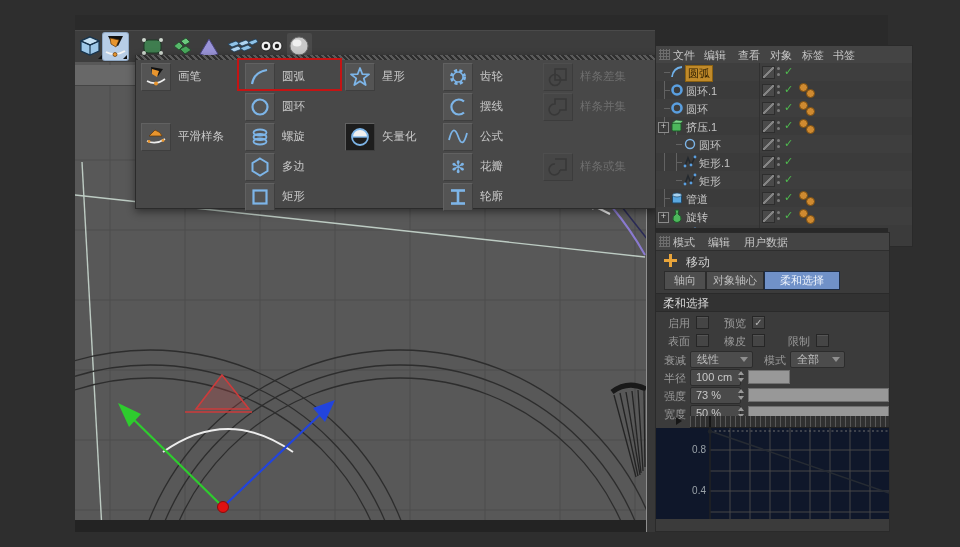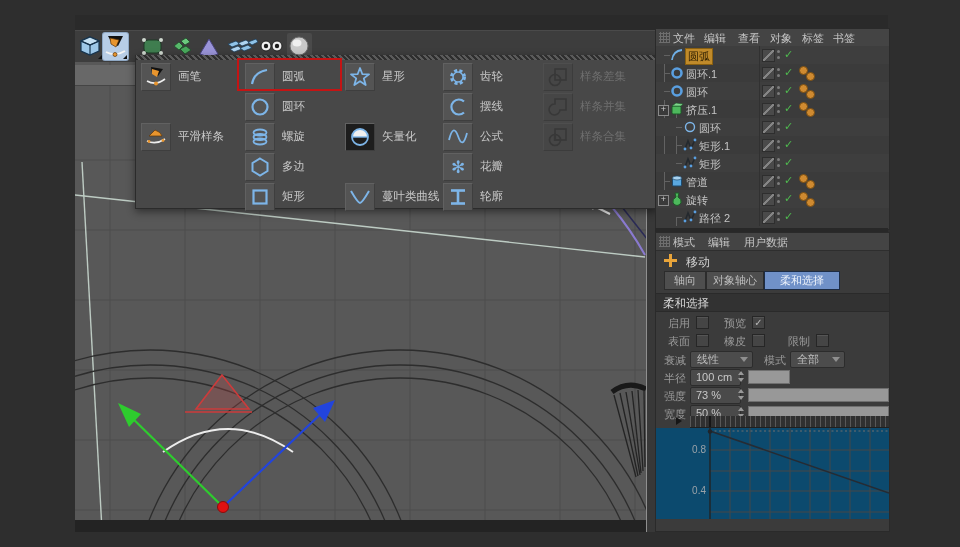--- a/index.html
+++ b/index.html
@@ -28,21 +28,21 @@
   .mtile{position:absolute;left:5px;top:2px;width:28px;height:26px;background:#545454;
     border-top:1px solid #616161;border-left:1px solid #616161;border-right:1px solid #3e3e3e;border-bottom:1px solid #3e3e3e;
     display:flex;align-items:center;justify-content:center;}
   .mtile.dis{background:#464646;border-color:#4e4e4e #3c3c3c #3c3c3c #4e4e4e;}
   .mlabel{position:absolute;left:42px;top:8px;font-size:11.5px;color:#c9c9c9;white-space:nowrap;}
   .mlabel.dis{color:#6e6e6e;}
   #red-box{left:101px;top:2px;width:101px;height:29px;border:2px solid #c41414;z-index:5;}
   .flowerglyph{font-size:17px;color:#7db5e8;line-height:1;}
   
   .panel{background:#3b3b3b;border:1px solid #2a2a2a;}
-  #objpanel{left:580px;top:13px;width:233px;height:200px;}
+  #objpanel{left:580px;top:30px;width:233px;height:200px;padding-left:23px;}
   #attrpanel{left:580px;top:217px;width:233px;height:298px;}
   .pmenu{position:absolute;left:0;top:0;width:100%;height:17px;background:#444;border-bottom:1px solid #2e2e2e;}
   .pmenu span{font-size:11px;color:#c6c6c6;}
   .grip{position:absolute;left:3px;top:3px;width:11px;height:11px;
     background:radial-gradient(#6e6e6e 1px,transparent 1.2px);background-size:3px 3px;}
   .orow{position:absolute;left:0;width:100%;height:18px;font-size:11px;color:#c4c4c4;}
   .orow:nth-child(odd){background:#3e3e3e;}
   .oicon{position:absolute;top:2px;width:14px;height:14px;}
   .olabel{position:absolute;top:3px;white-space:nowrap;}
   .olabel.sel{background:#c08a2a;color:#2a1c00;padding:0 2px;border:1px solid #8a6010;top:2px;}
@@ -82,21 +82,21 @@
   .stepper:before,.stepper:after{content:"";position:absolute;left:1px;width:0;height:0;
     border-left:3.5px solid transparent;border-right:3.5px solid transparent;}
   .stepper:before{top:2px;border-bottom:4px solid #999;}
   .stepper:after{bottom:2px;border-top:4px solid #999;}
   .sliderbar{position:absolute;height:12px;background:#989898;border:1px solid #6f6f6f;}
   #ruler{position:absolute;left:34px;top:183px;width:199px;height:11px;background:#303030;border-bottom:1px solid #202020;
     background-image:repeating-linear-gradient(90deg,#585858 0 1px,transparent 1px 5px);}
   #ruler-marker{position:absolute;left:19px;top:0;width:2px;height:11px;background:#161616;}
   #graph-expander{position:absolute;left:20px;top:184px;width:0;height:0;
     border-top:4px solid transparent;border-bottom:4px solid transparent;border-left:6px solid #161616;}
-  #graph{position:absolute;left:0;top:195px;width:233px;height:91px;background:#0c4a6e;}
+  #graph{position:absolute;left:0;top:195px;width:233px;height:91px;background:#0f172a;}
   .gtick{position:absolute;width:16px;font-size:10px;color:#9aa2a8;text-align:right;}
 </style>
 </head>
 <body>
 
 <div id="stage">
  <div id="window" class="abs">
 
   <div id="toolbar" class="abs">
     <div class="tbicon abs" style="left:3px">
@@ -328,28 +328,20 @@
       <div class="mitem" style="top:60px">
         <span class="mtile" style="background:#1d1d1d">
           <svg width="22" height="22" viewBox="0 0 22 22">
                 <path d="M3 11 A8 8 0 0 1 19 11 Z" fill="#f0f0f0"></path>
           <circle cx="11" cy="11" r="8" fill="none" stroke="#7db5e8" stroke-width="1.8"></circle>
           <line x1="3" y1="11" x2="19" y2="11" stroke="#7db5e8" stroke-width="1.4"></line>
               </svg>
             </span>
         <span class="mlabel">矢量化</span>
       </div>
-      <div class="mitem" style="top:120px">
-        <span class="mtile">
-          <svg width="22" height="22" viewBox="0 0 22 22">
-                <path d="M2 5 Q9 17 11 17 Q13 17 20 5" fill="none" stroke="#7db5e8" stroke-width="2"></path>
-              </svg>
-            </span>
-        <span class="mlabel">蔓叶类曲线</span>
-      </div>
     </div>
 
     <div class="mcol abs" style="left:302px;width:100px">
       <div class="mitem" style="top:0">
         <span class="mtile">
           <svg width="22" height="22" viewBox="0 0 22 22">
                 <circle cx="11" cy="11" r="6.5" fill="none" stroke="#7db5e8" stroke-width="3" stroke-dasharray="3 2.2"></circle>
                 <circle cx="11" cy="11" r="5" fill="none" stroke="#7db5e8" stroke-width="1.4"></circle>
               </svg>
             </span>
@@ -404,31 +396,27 @@
         <span class="mtile dis">
           <svg width="22" height="22" viewBox="0 0 22 22">
                 <g fill="none" stroke="#383838" stroke-width="1.6">
           <rect x="8" y="3" width="11" height="11"></rect>
                   <circle cx="8" cy="14" r="5.5"></circle>
                 </g>
               </svg>
             </span>
         <span class="mlabel dis">样条差集</span>
       </div>
-      <div class="mitem" style="top:60px">
+      <div class="mitem" style="top:90px">
         <span class="mtile dis">
           <svg width="22" height="22" viewBox="0 0 22 22">
-                <g fill="none" stroke="#383838" stroke-width="1.6">
-          <rect x="8" y="3" width="11" height="11"></rect>
-                  <circle cx="8" cy="14" r="5.5"></circle>
-          <path d="M8 8.5 V14 H13.5" stroke-width="2.2"></path>
-                </g>
-              </svg>
-            </span>
-        <span class="mlabel dis">样条合集</span>
+                <path d="M8 3 H19 V14 H13 M8 8 A5.5 5.5 0 1 0 13 14" fill="none" stroke="#383838" stroke-width="1.6"></path>
+              </svg>
+            </span>
+        <span class="mlabel dis">样条或集</span>
       </div>
     </div>
   </div>
 
   <div id="objpanel" class="panel abs">
     <div class="pmenu">
       <span class="grip"></span>
       <span class="abs" style="left:17px;top:2px">文件</span>
       <span class="abs" style="left:48px;top:2px">编辑</span>
       <span class="abs" style="left:82px;top:2px">查看</span>

